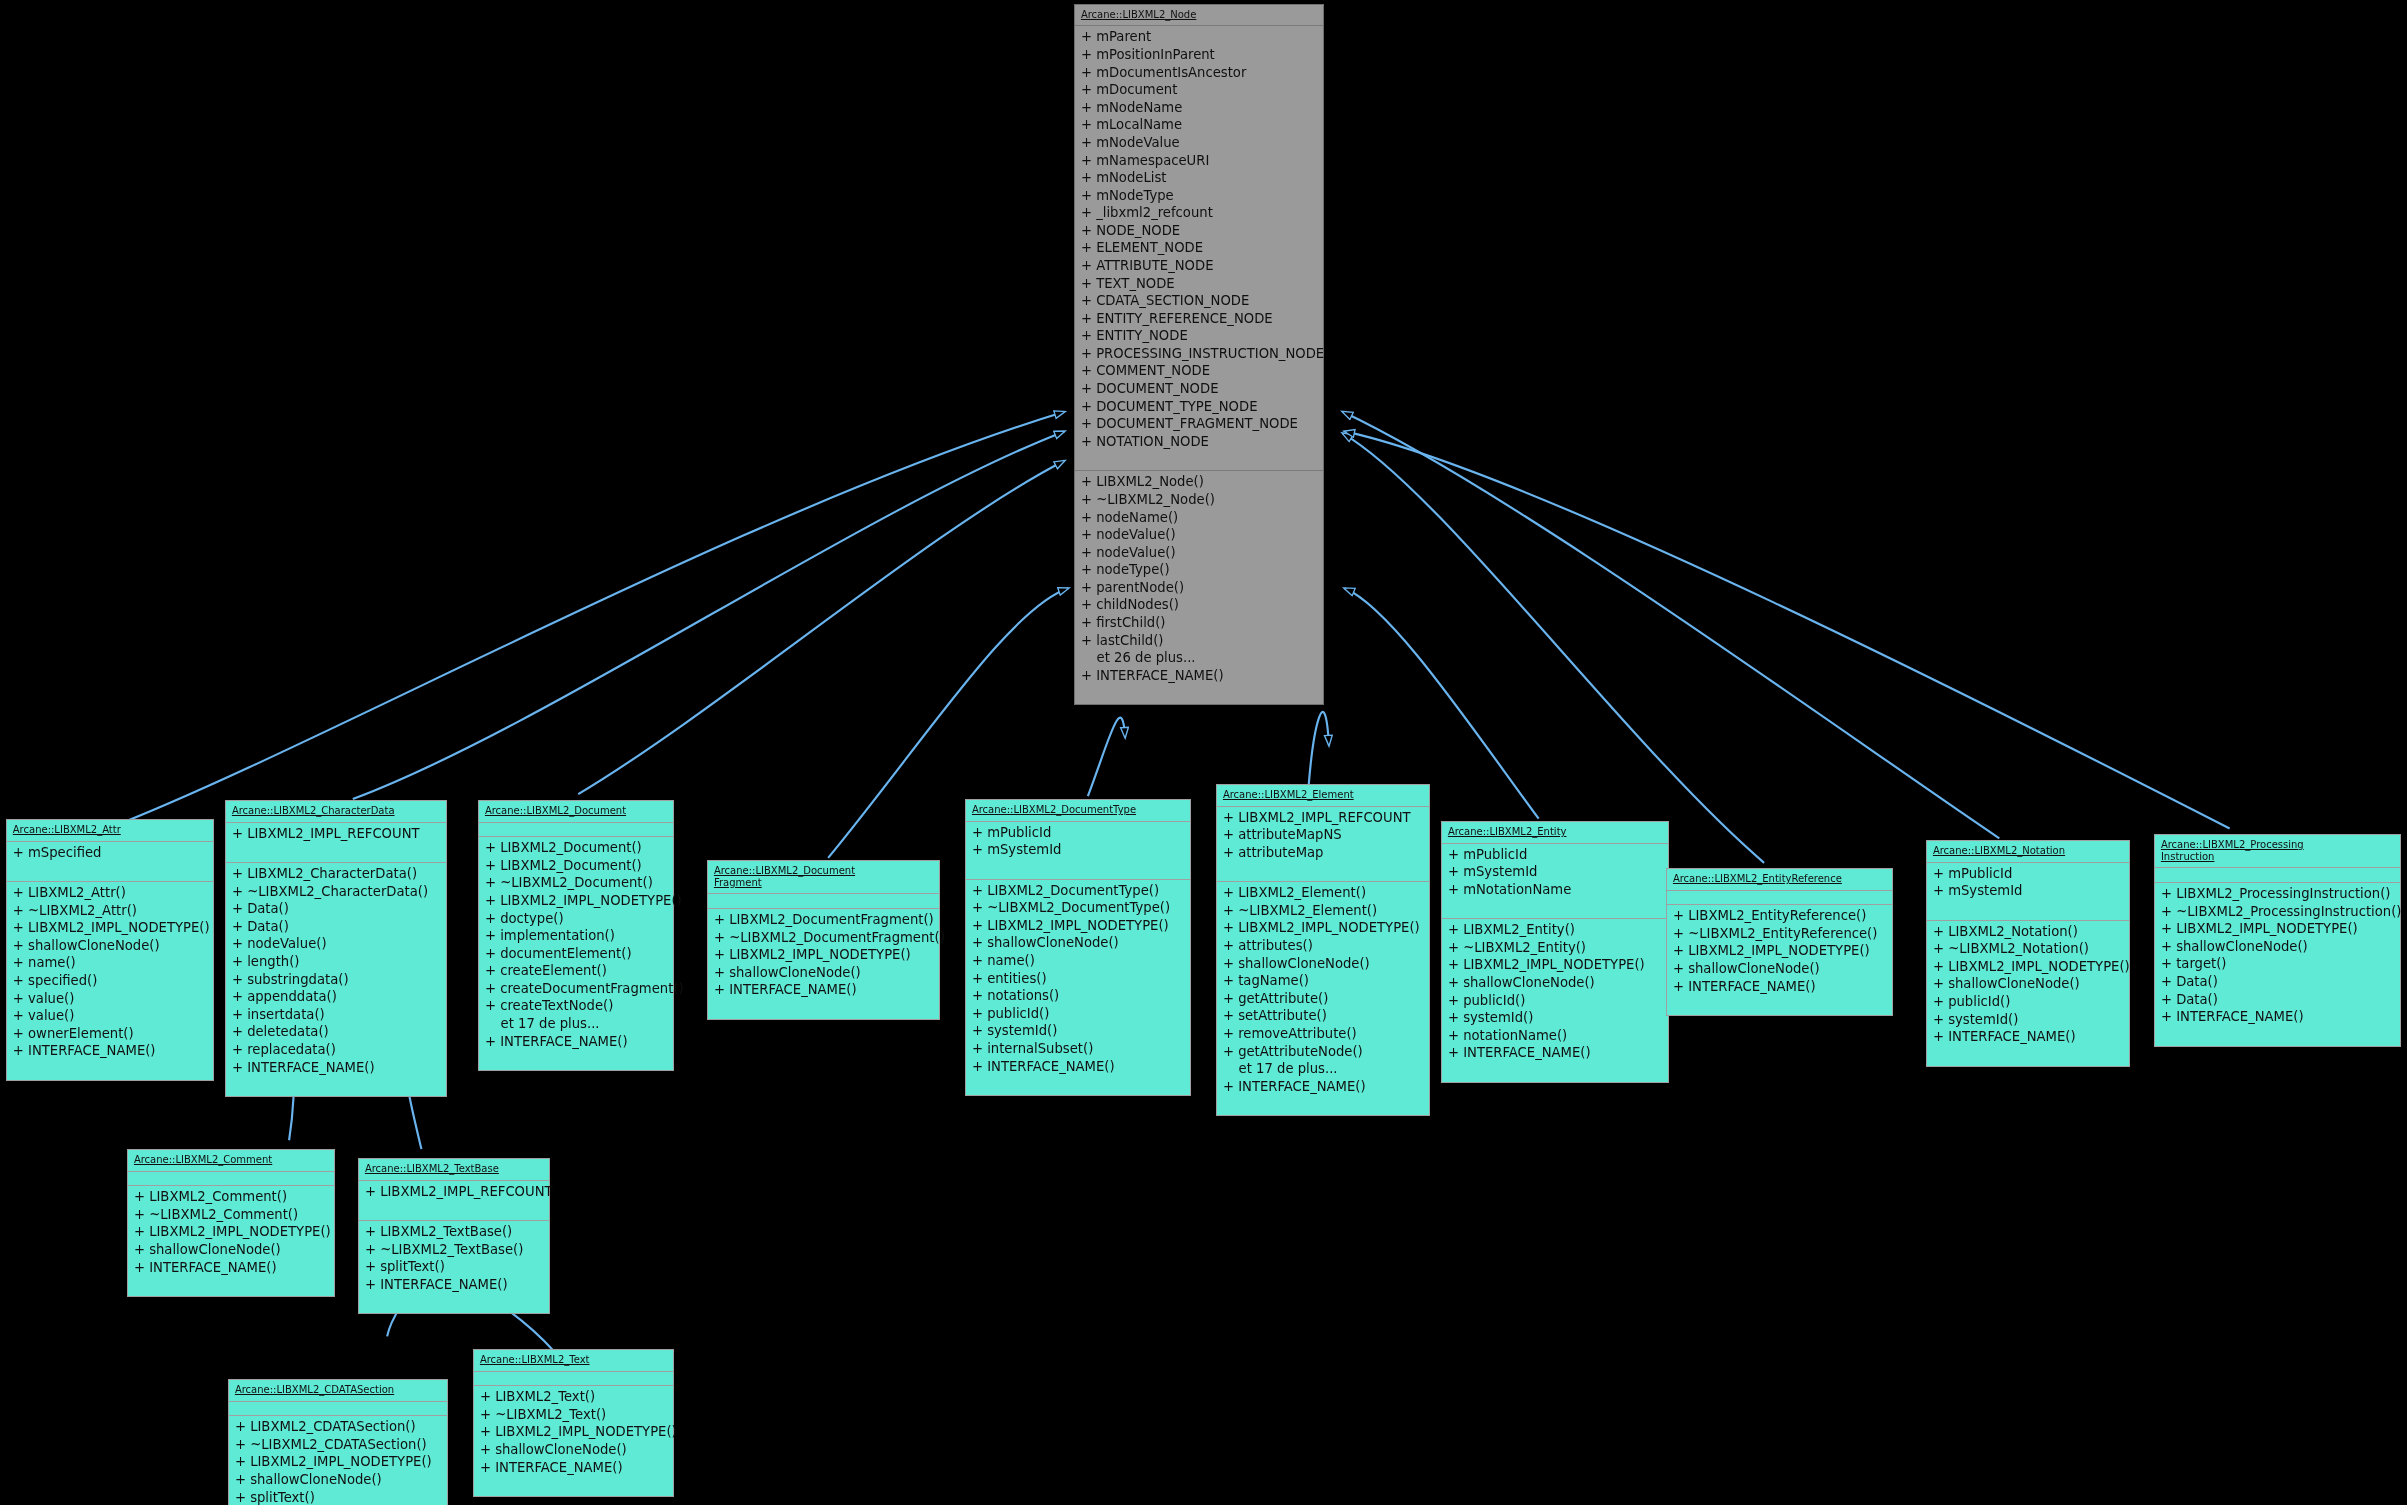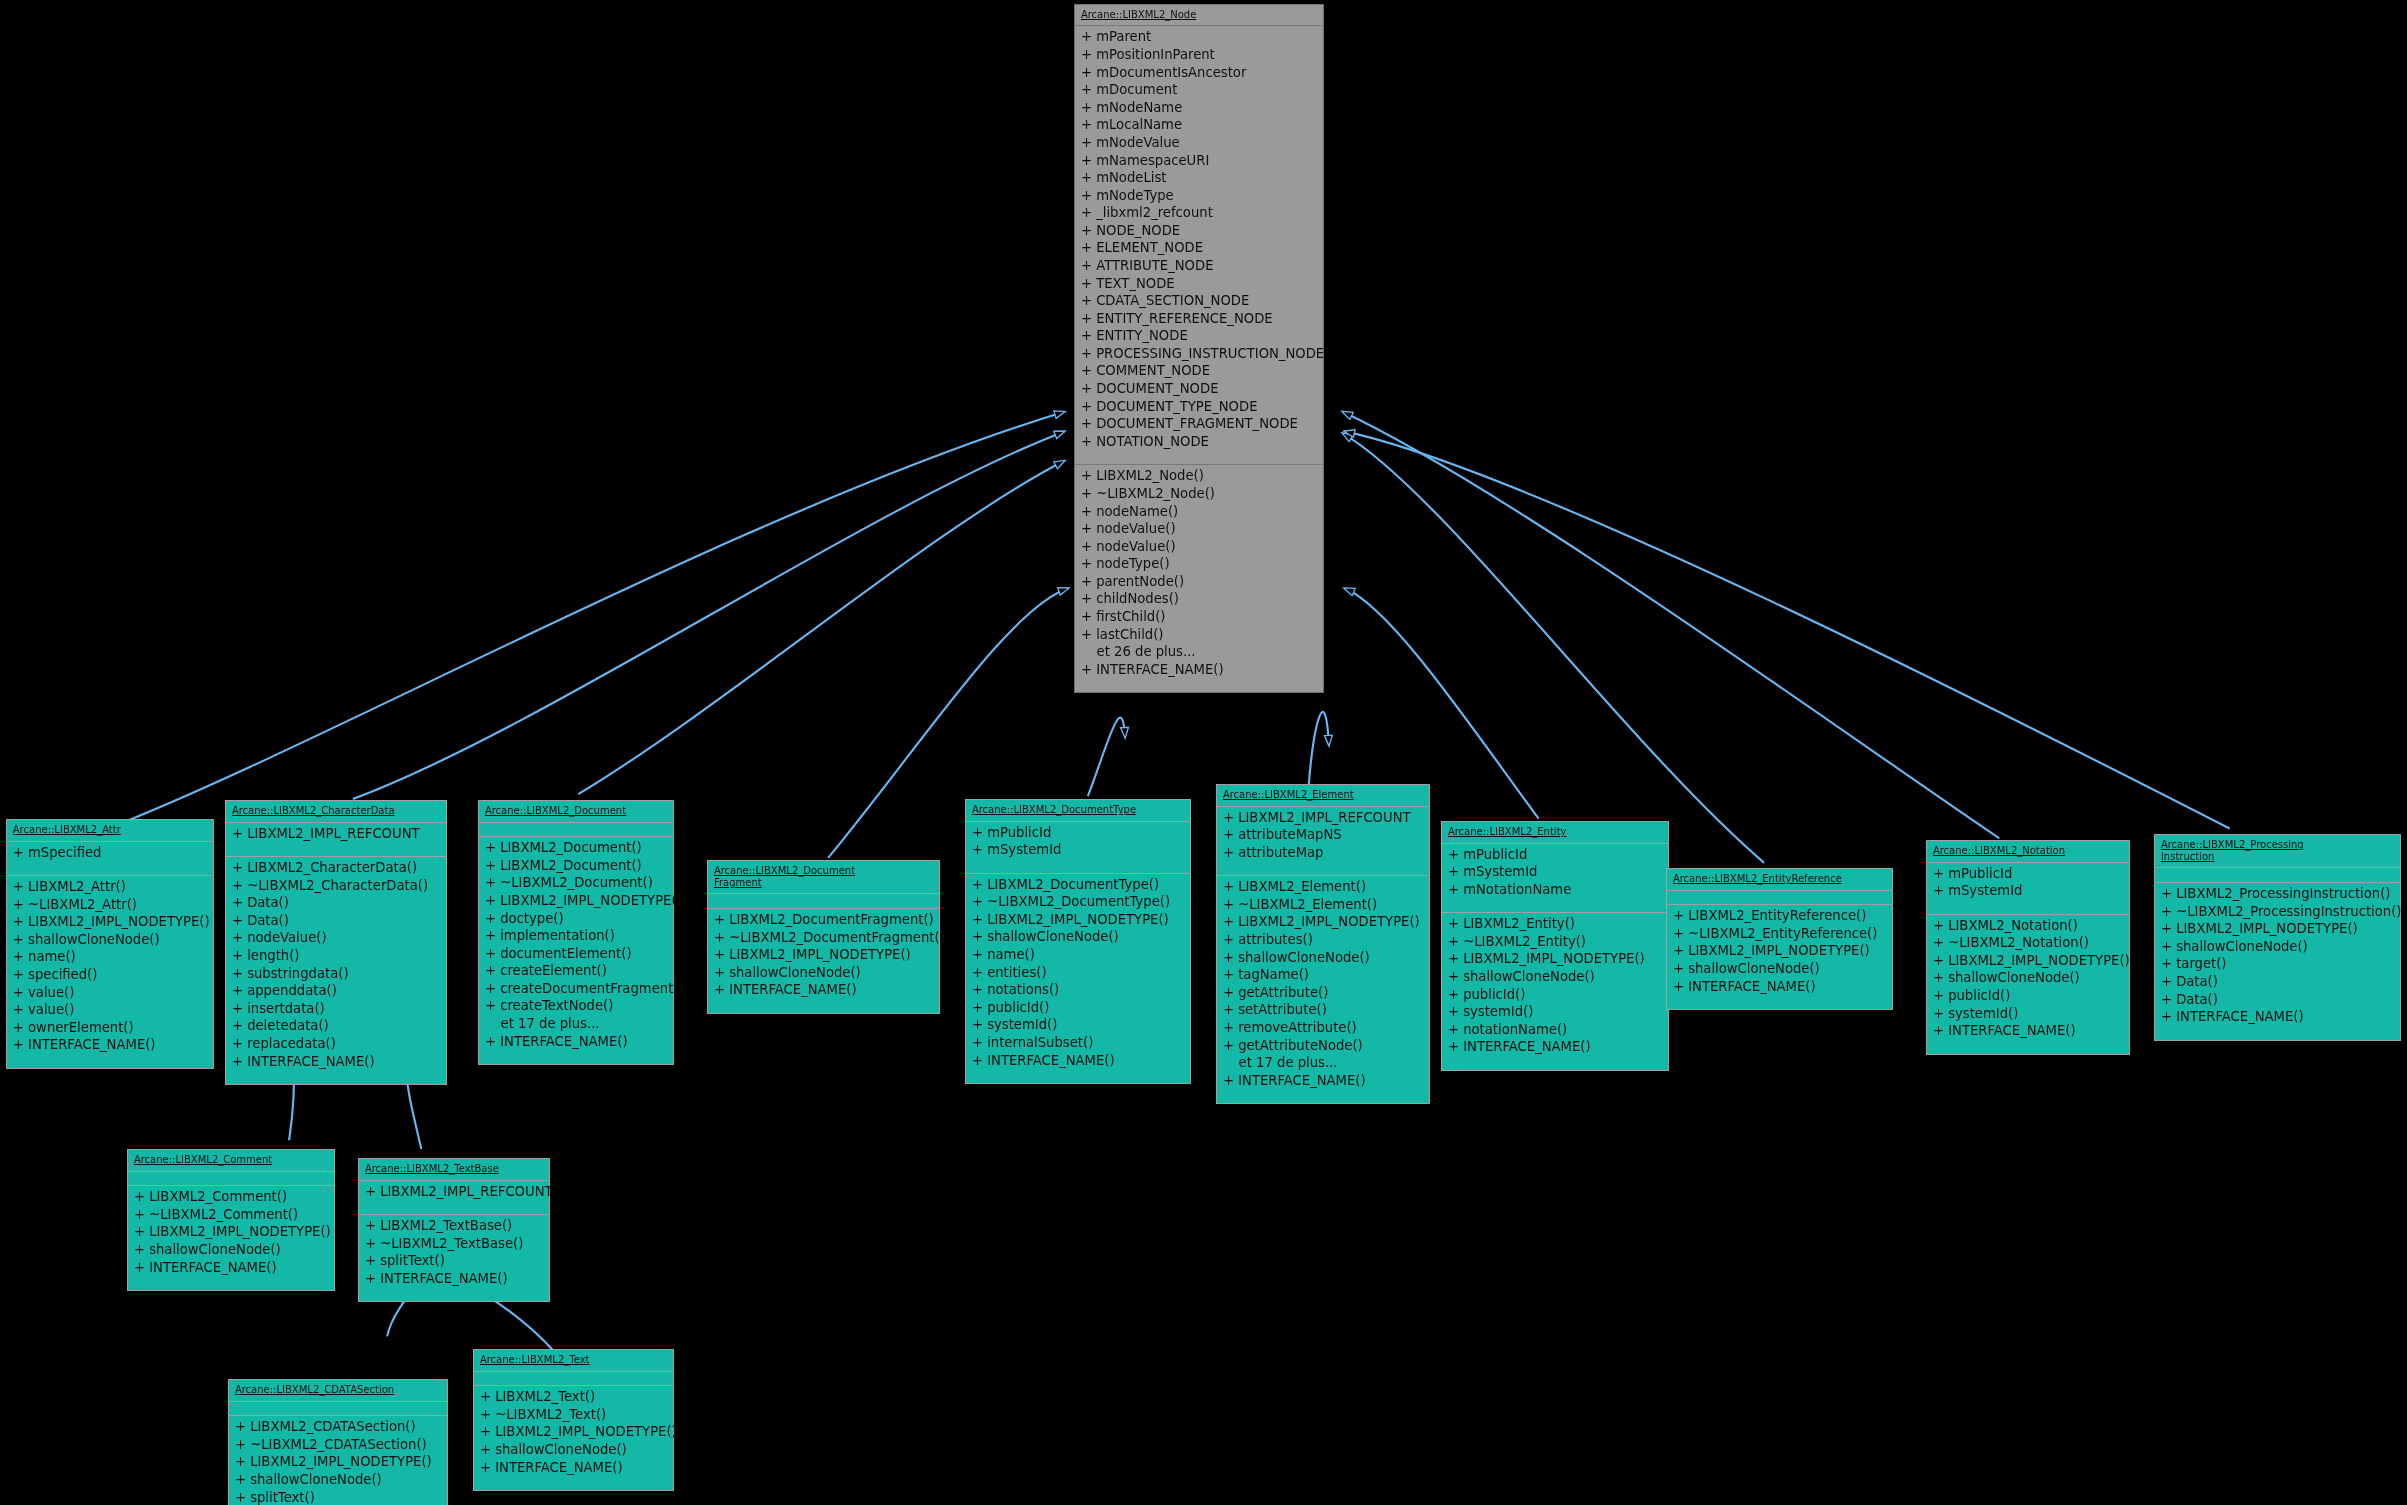--- a/index.html
+++ b/index.html
@@ -19,21 +19,21 @@
     position:absolute;
     left:0;top:0;
     width:2407px;
     height:1506px;
     pointer-events:none;
   }
   .node{
     position:absolute;
     box-sizing:border-box;
     border:1px solid #a0a0a0;
-    background:#14b8a6;
+    background:#5eead4;
     color:#101010;
     font-size:13.2px;
     line-height:1.0;
     z-index:5;
   }
   .node.root{
     background:#9a9a9a;
     border:1px solid #6f6f6f;
     z-index:6;
   }
@@ -42,21 +42,21 @@
     font-size:10px;
     border-bottom:1px solid #a0a0a0;
     white-space:normal;
     line-height:1.18;
     text-decoration:underline;
   }
   .node.root .title{
     border-bottom:1px solid #7a7a7a;
   }
   .node .sect{
-    padding:2px 0 14px 0;
+    padding:2px 0 20px 0;
     border-bottom:1px solid #a0a0a0;
   }
   .node.root .sect{
     border-bottom:1px solid #7a7a7a;
   }
   .node .sect.last{
     border-bottom:none;
   }
   .node .sect.empty{
     height:13.7px;

